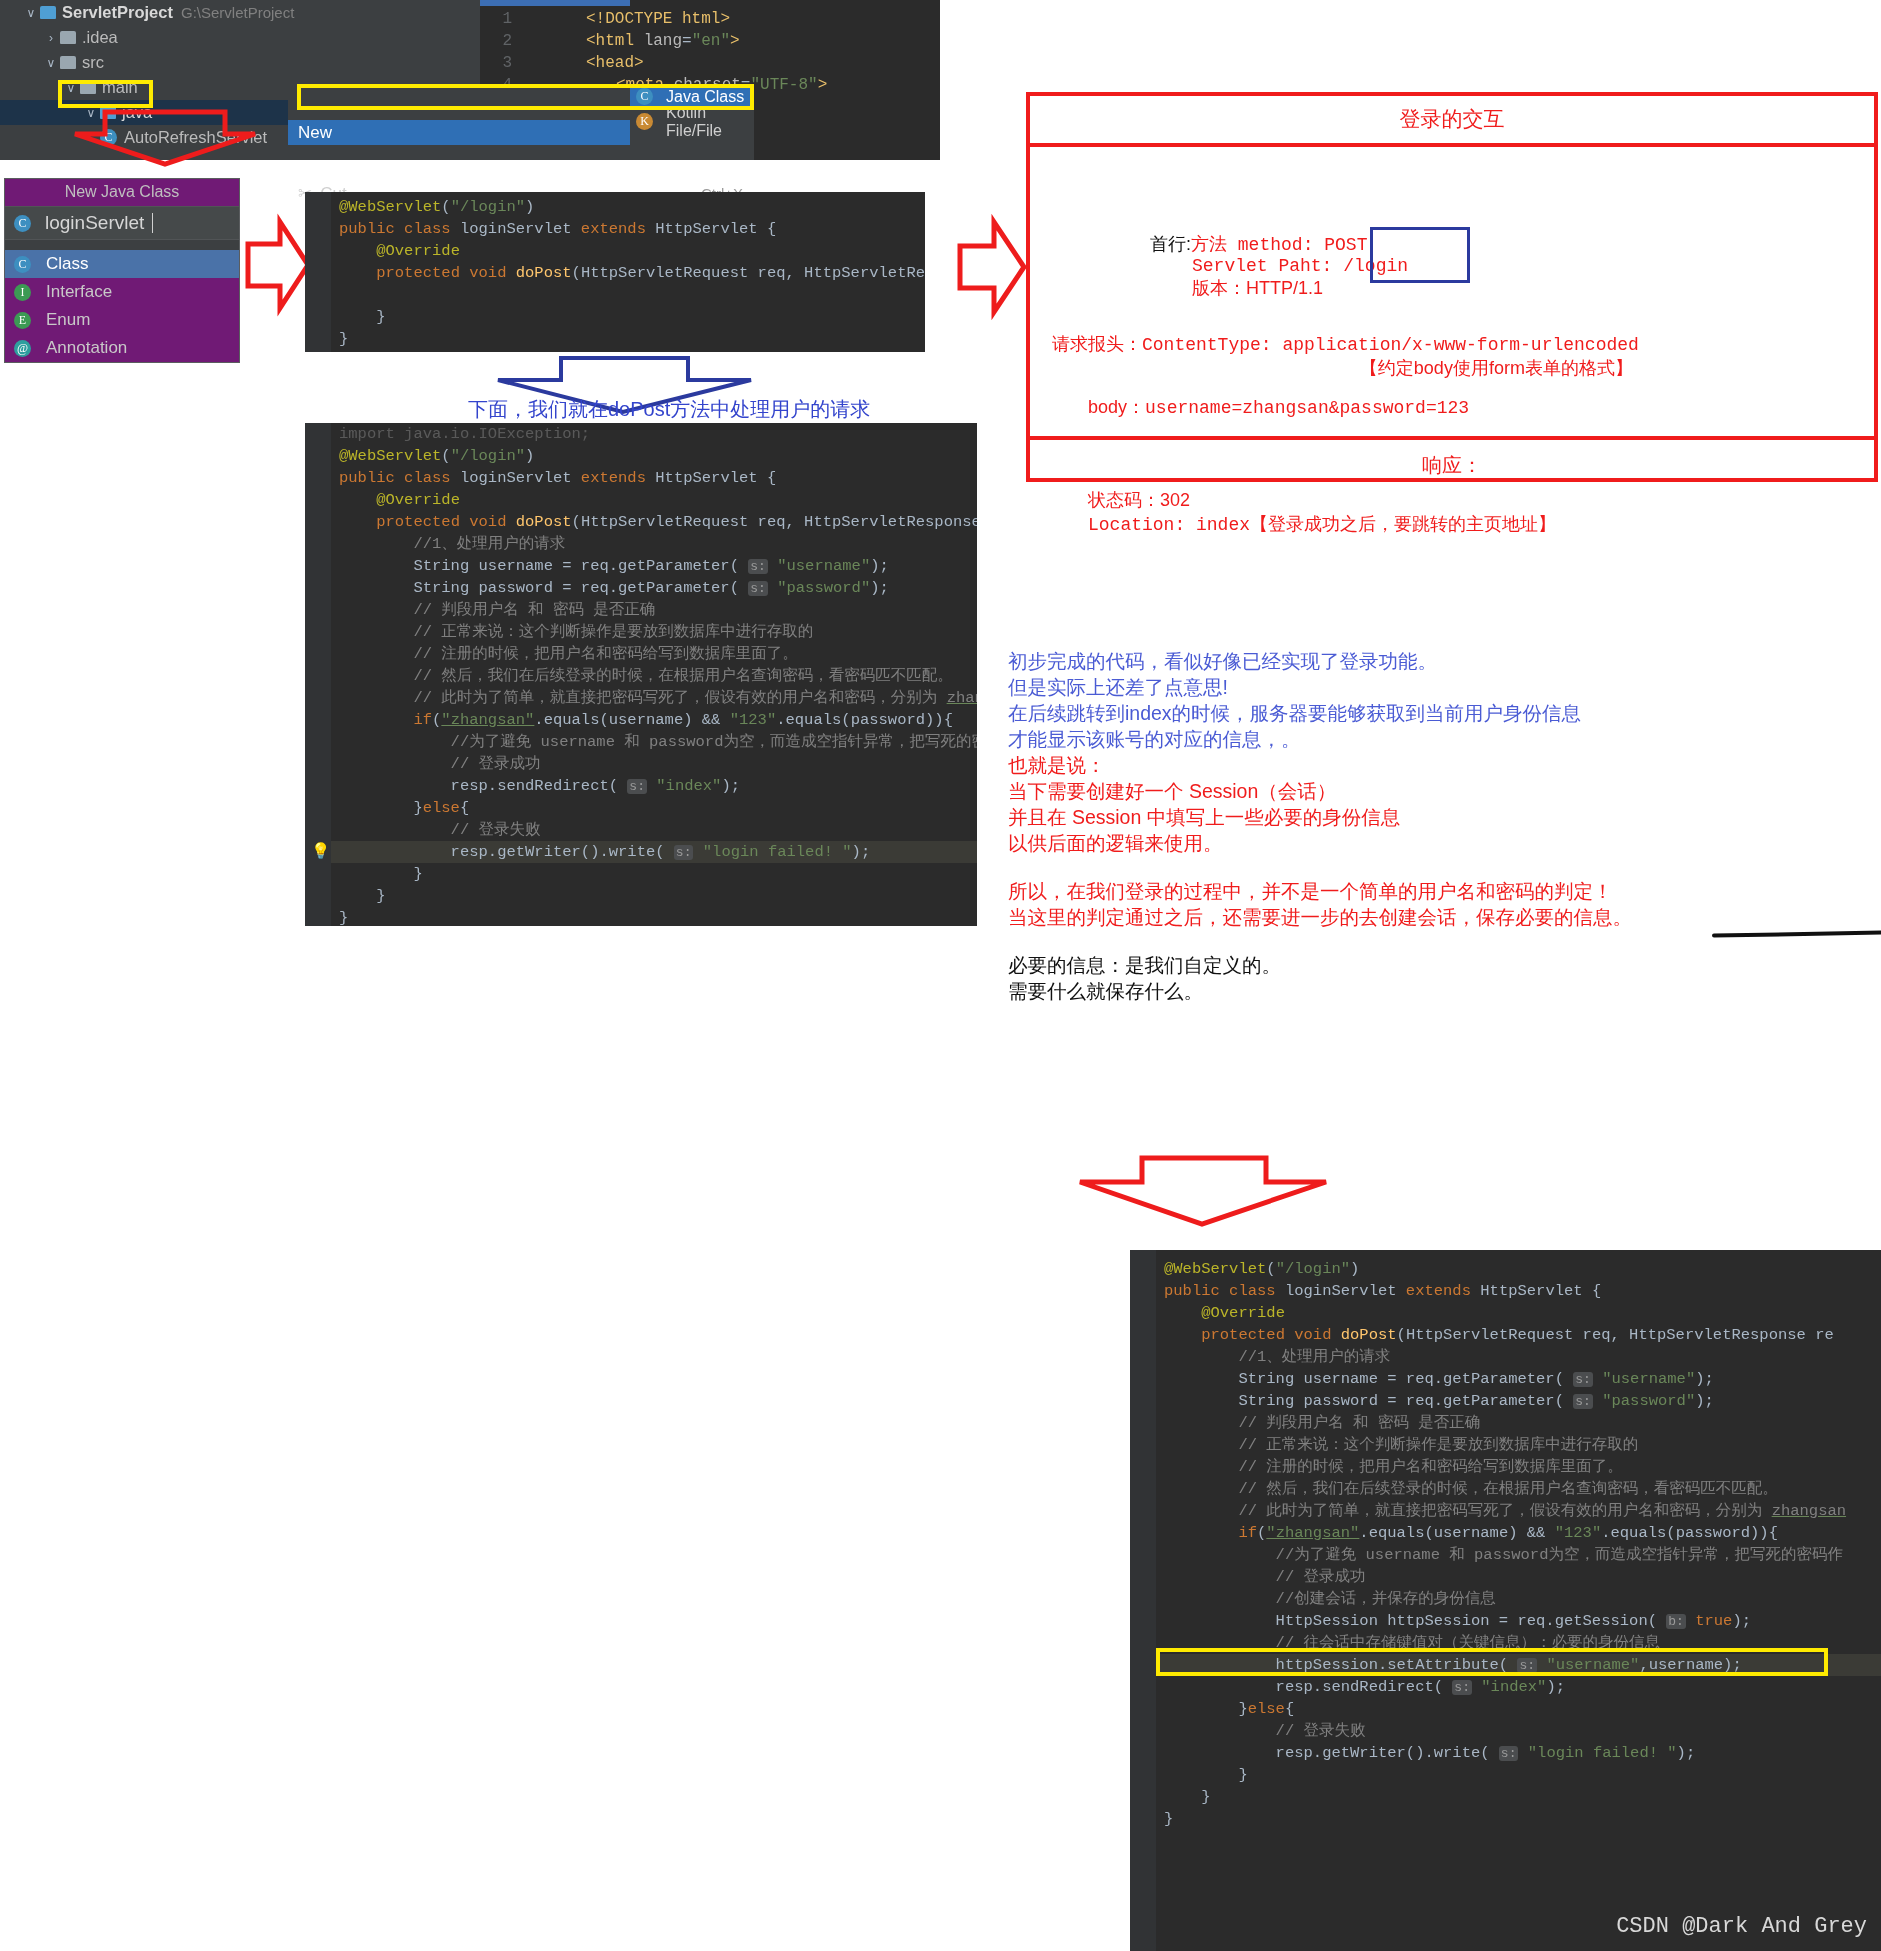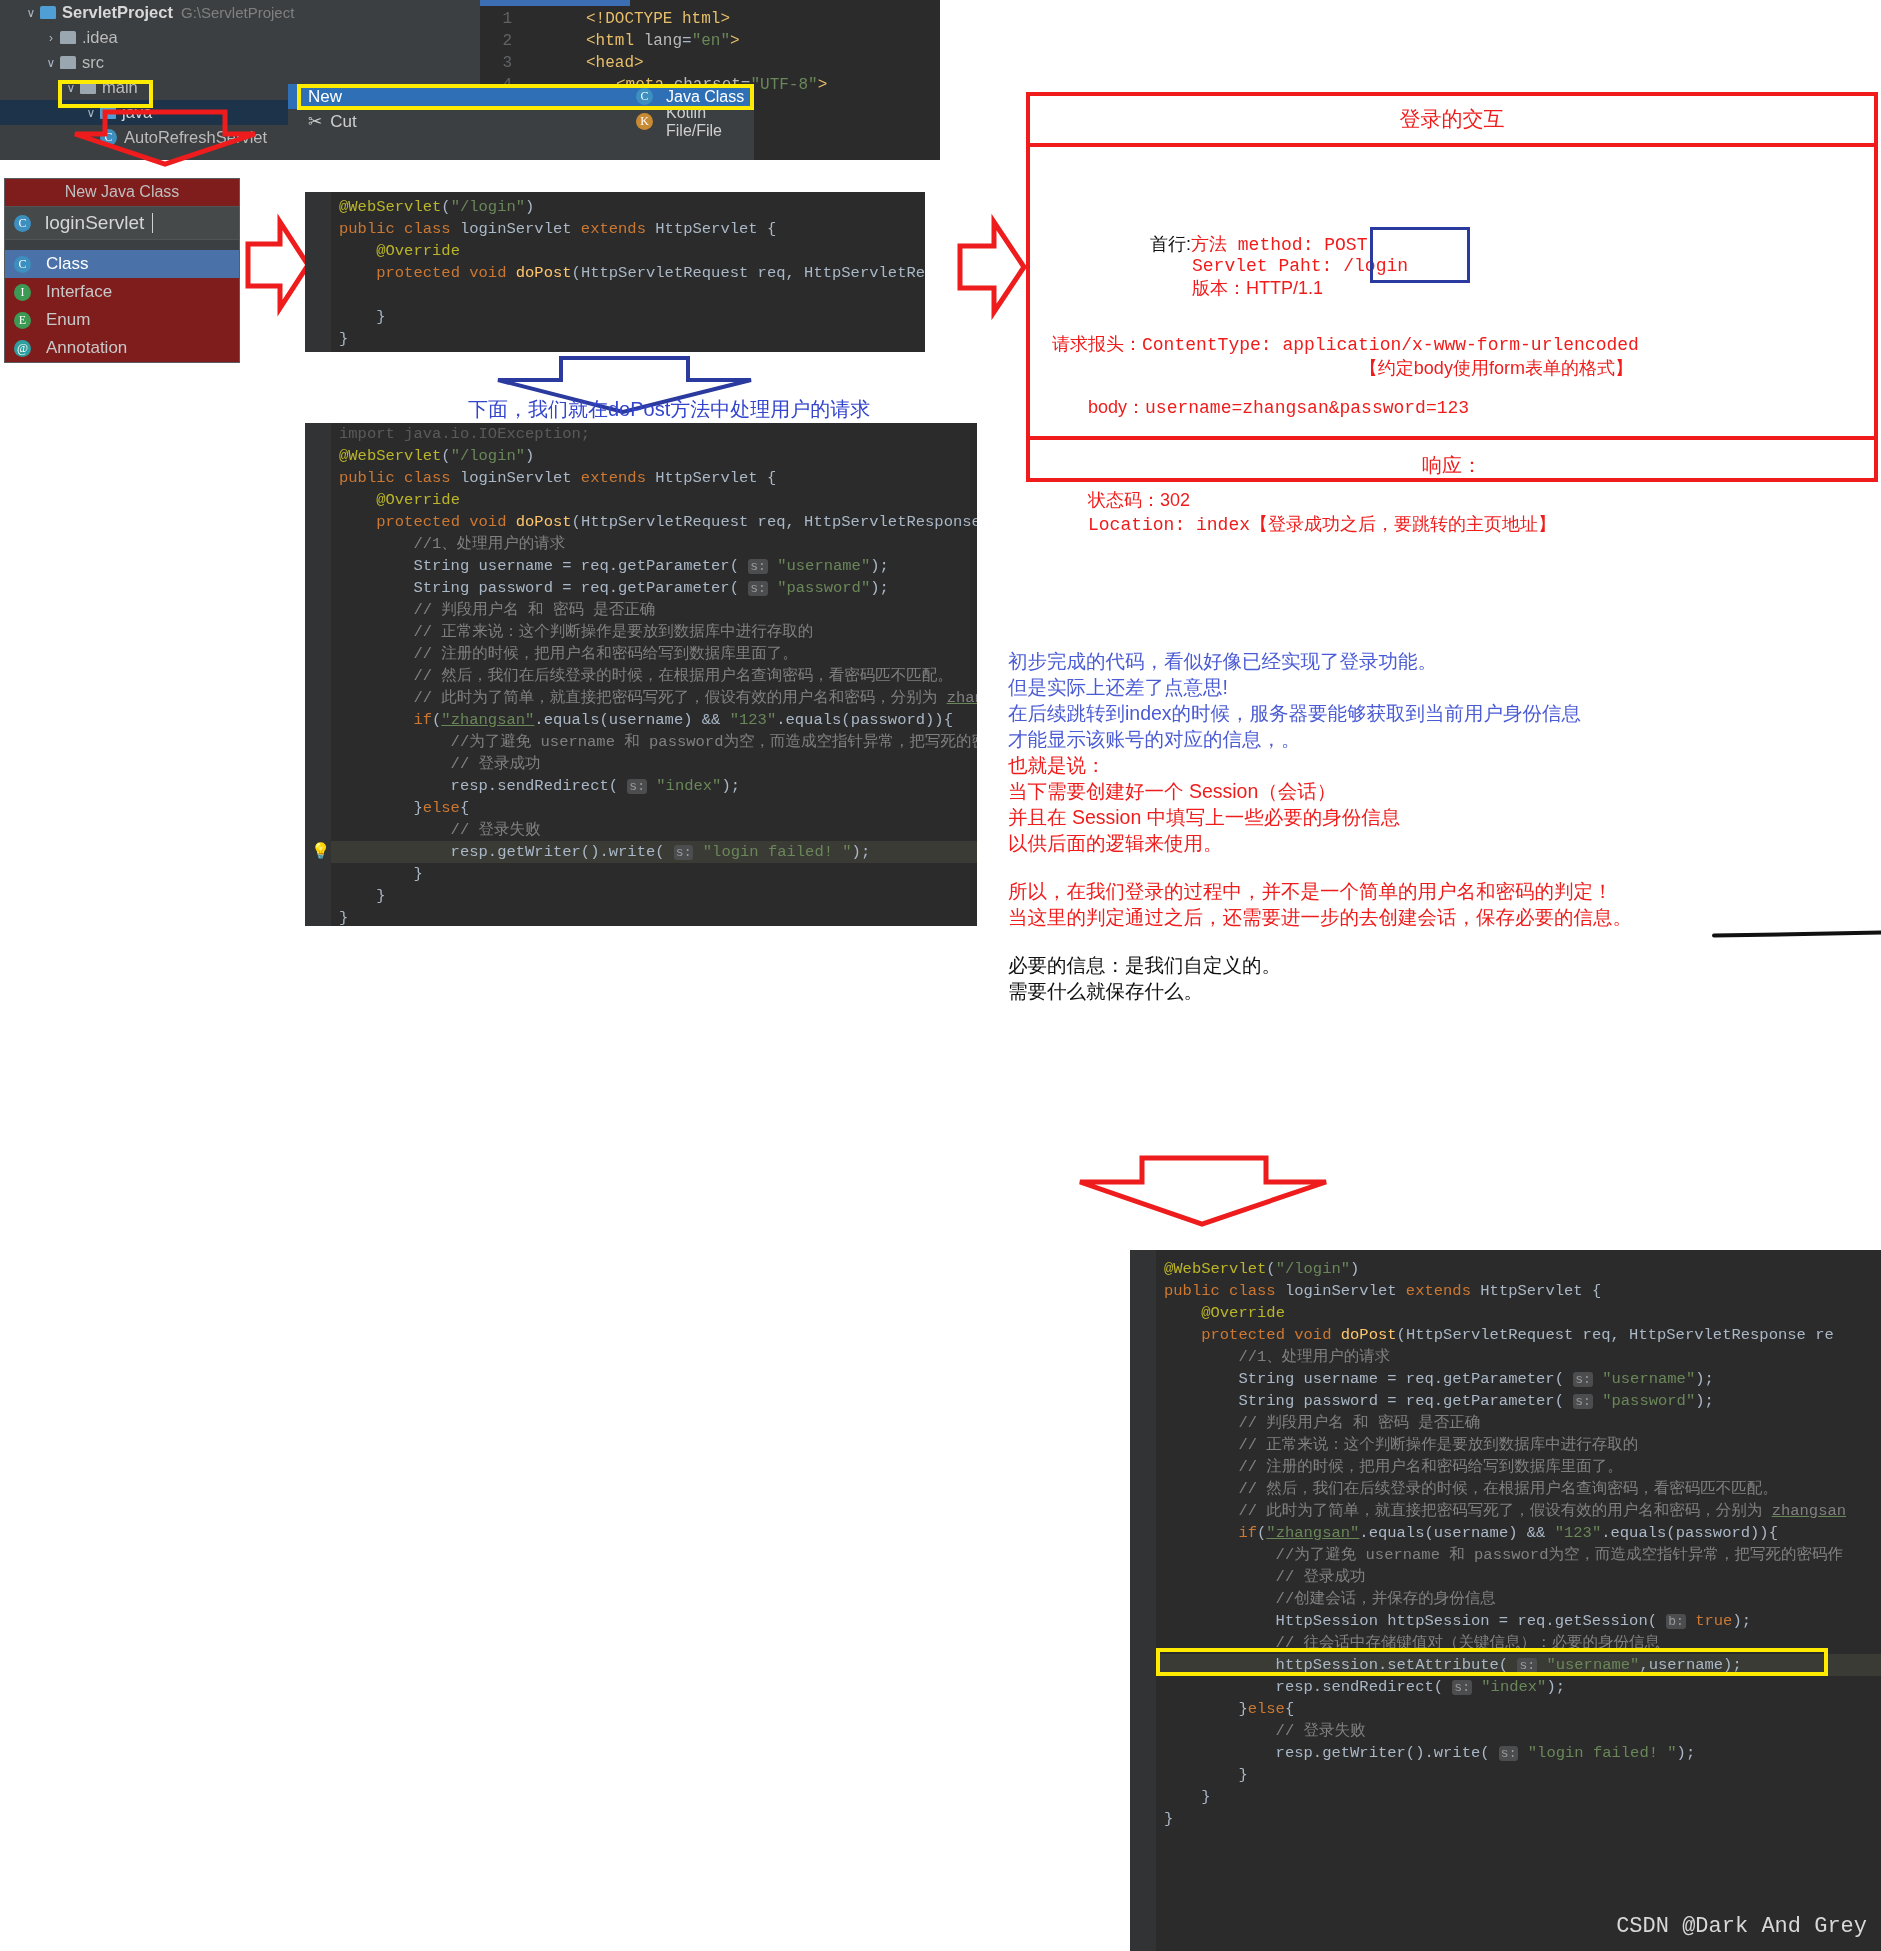--- a/index.html
+++ b/index.html
@@ -52,33 +52,33 @@
 
   
   .hl-yellow { border:4px solid #ffeb00; position:absolute; }
   .hl-blue   { border:3px solid #2b3a9e; position:absolute; }
 
   
   #ctx-menu {
     left:288px; top:84px; width:465px; height:76px;
     background:#3c3f41; color:#cfcfcf; font-size:17px;
   }
-  .ctx-item { display:flex; align-items:center; height:25px; padding:0 20px; }
+  .ctx-item { display:flex; align-items:center; height:25px; padding:0 10px;margin-top:36px; }
   .ctx-item.hi { background:#2f6fb5; color:#fff; }
   .ctx-item .sc { margin-left:auto; color:#9a9a9a; font-size:15px; }
   #ctx-sub {
     left:630px; top:84px; width:124px; height:76px;
     background:#3c3f41; color:#cfcfcf; font-size:16px;
   }
   .sub-item { display:flex; align-items:center; height:25px; padding:0 6px; gap:6px;}
   .sub-item.hi { background:#2f6fb5; color:#fff; }
 
   
   #new-class {
-    left:4px; top:178px; width:236px; background:#7f1d1d;
+    left:4px; top:178px; width:236px; background:#701a75;
     border:1px solid #5a5d5f; font-size:17px; color:#c8c8c8;
   }
   #new-class .title { text-align:center; padding:4px 0 5px; color:#bfbfbf; font-size:16px; }
   #new-class .inputrow {
     background:#45494a; display:flex; align-items:center; gap:7px;
     padding:5px 9px; border-top:1px solid #515456; border-bottom:1px solid #515456;
   }
   #new-class .inputrow .txt { font-size:19px; color:#d6d6d6; }
   #new-class .caret { width:1px;height:20px;background:#d0d0d0;display:inline-block;margin-left:1px;}
   #new-class .gap { height:10px; background:#3c3f41; }

